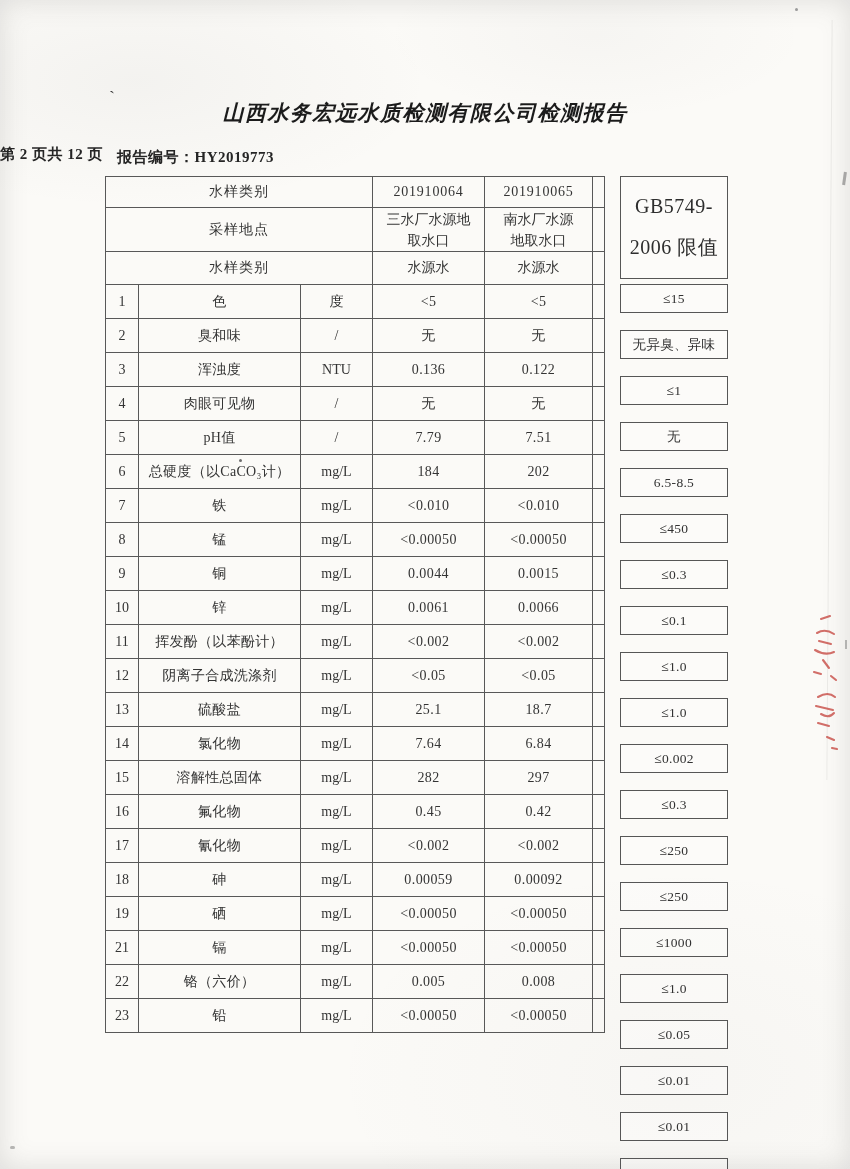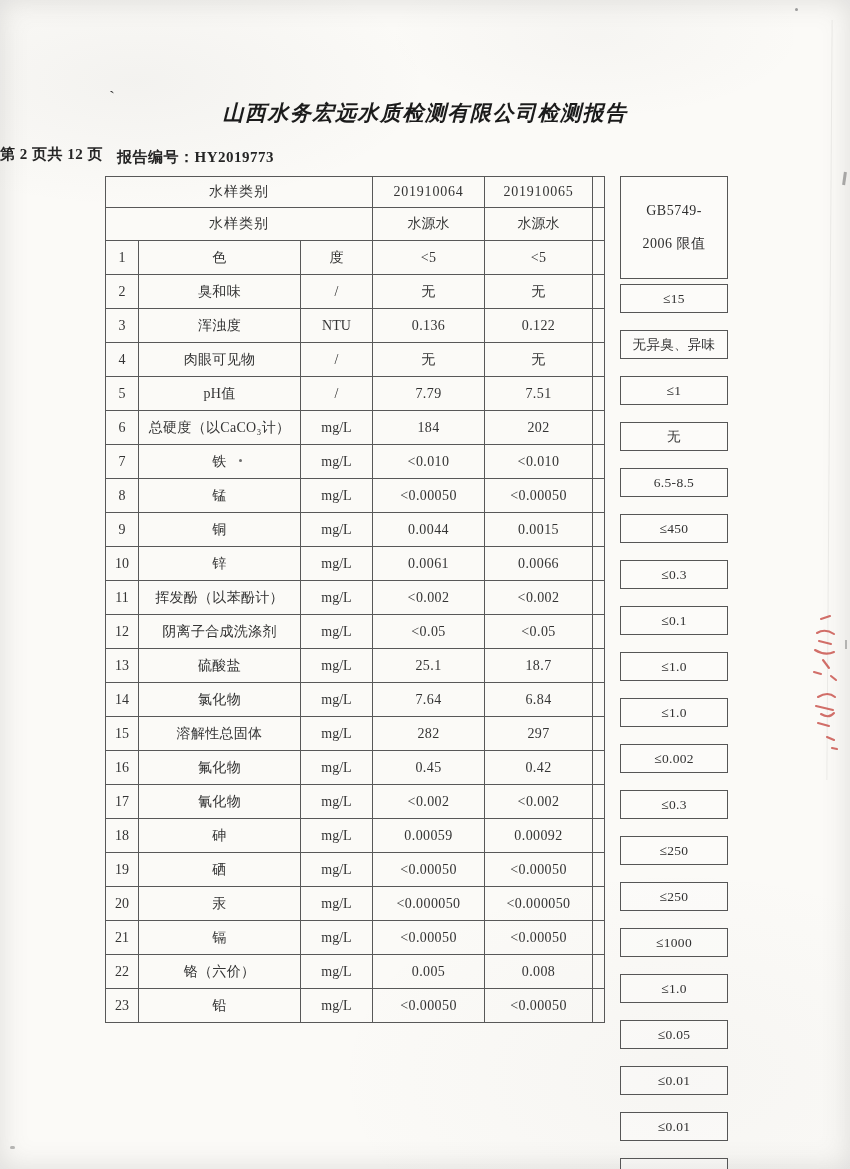--- a/index.html
+++ b/index.html
@@ -30,21 +30,21 @@
   td.no{font-size:13.5px;}
   td.pa{text-align:left;padding-left:7px;letter-spacing:.3px;}
   td.un{font-size:13.5px;}
   td.v{font-size:13.5px;letter-spacing:.4px;}
   td.sp{background:transparent;}
 
   .limits{position:absolute;left:620px;top:176px;width:108px;}
   .limit-header{
     height:101px;border:1px solid #565656;margin-bottom:5px;background:rgba(255,255,255,0.25);
     display:flex;flex-direction:column;align-items:center;justify-content:center;gap:16px;
-    font-size:14px;color:#2e2e2e;letter-spacing:.5px;
+    font-size:20px;color:#2e2e2e;letter-spacing:.5px;
   }
   .limit-box{
     height:27px;border:1px solid #565656;margin-bottom:17px;background:rgba(255,255,255,0.25);
     display:flex;align-items:center;justify-content:center;font-size:13.5px;color:#323232;letter-spacing:.3px;
   }
   .stray{position:absolute;left:110px;top:88px;font-size:16px;color:#3d3d3d;transform:rotate(-6deg);}
   .dot-artifact{position:absolute;left:239px;top:459px;width:3px;height:3px;background:#4a4a4a;border-radius:50%;opacity:.8;}
   .scanline{position:absolute;left:829px;top:20px;width:1px;height:760px;background:rgba(60,60,60,0.08);transform:rotate(.4deg);}
   .speck-a{position:absolute;left:843px;top:172px;width:3px;height:13px;background:#6a6a6a;opacity:.55;transform:rotate(8deg);}
   .speck-b{position:absolute;left:845px;top:640px;width:2px;height:9px;background:#777;opacity:.5;}
@@ -71,20 +71,28 @@
         <col style="width:108px">
         <col style="width:12px">
       </colgroup>
     <tbody>
         <tr class="h1">
           <td class="lab" colspan="3">水样类别</td>
           <td class="num">201910064</td>
           <td class="num">201910065</td>
           <td class="sp"></td>
         </tr>
+    <tr class="h2">
+          <td class="lab" colspan="3">采样地点</td>
+          <td class="ml">三水厂水源地
+取水口</td>
+          <td class="ml">南水厂水源
+地取水口</td>
+          <td class="sp"></td>
+        </tr>
     <tr class="h3">
           <td class="lab" colspan="3">水样类别</td>
           <td>水源水</td>
           <td>水源水</td>
           <td class="sp"></td>
         </tr>
     <tr class="dr">
           <td class="no">1</td>
           <td class="pa">色</td>
           <td class="un">度</td>
@@ -227,28 +235,20 @@
           <td class="v">0.00059</td>
           <td class="v">0.00092</td>
           <td class="sp"></td>
         </tr>
     <tr class="dr">
           <td class="no">19</td>
           <td class="pa">硒</td>
           <td class="un">mg/L</td>
           <td class="v">&lt;0.00050</td>
           <td class="v">&lt;0.00050</td>
-          <td class="sp"></td>
-        </tr>
-    <tr class="dr">
-          <td class="no">20</td>
-          <td class="pa">汞</td>
-          <td class="un">mg/L</td>
-          <td class="v">&lt;0.000050</td>
-          <td class="v">&lt;0.000050</td>
           <td class="sp"></td>
         </tr>
     <tr class="dr">
           <td class="no">21</td>
           <td class="pa">镉</td>
           <td class="un">mg/L</td>
           <td class="v">&lt;0.00050</td>
           <td class="v">&lt;0.00050</td>
           <td class="sp"></td>
         </tr>

